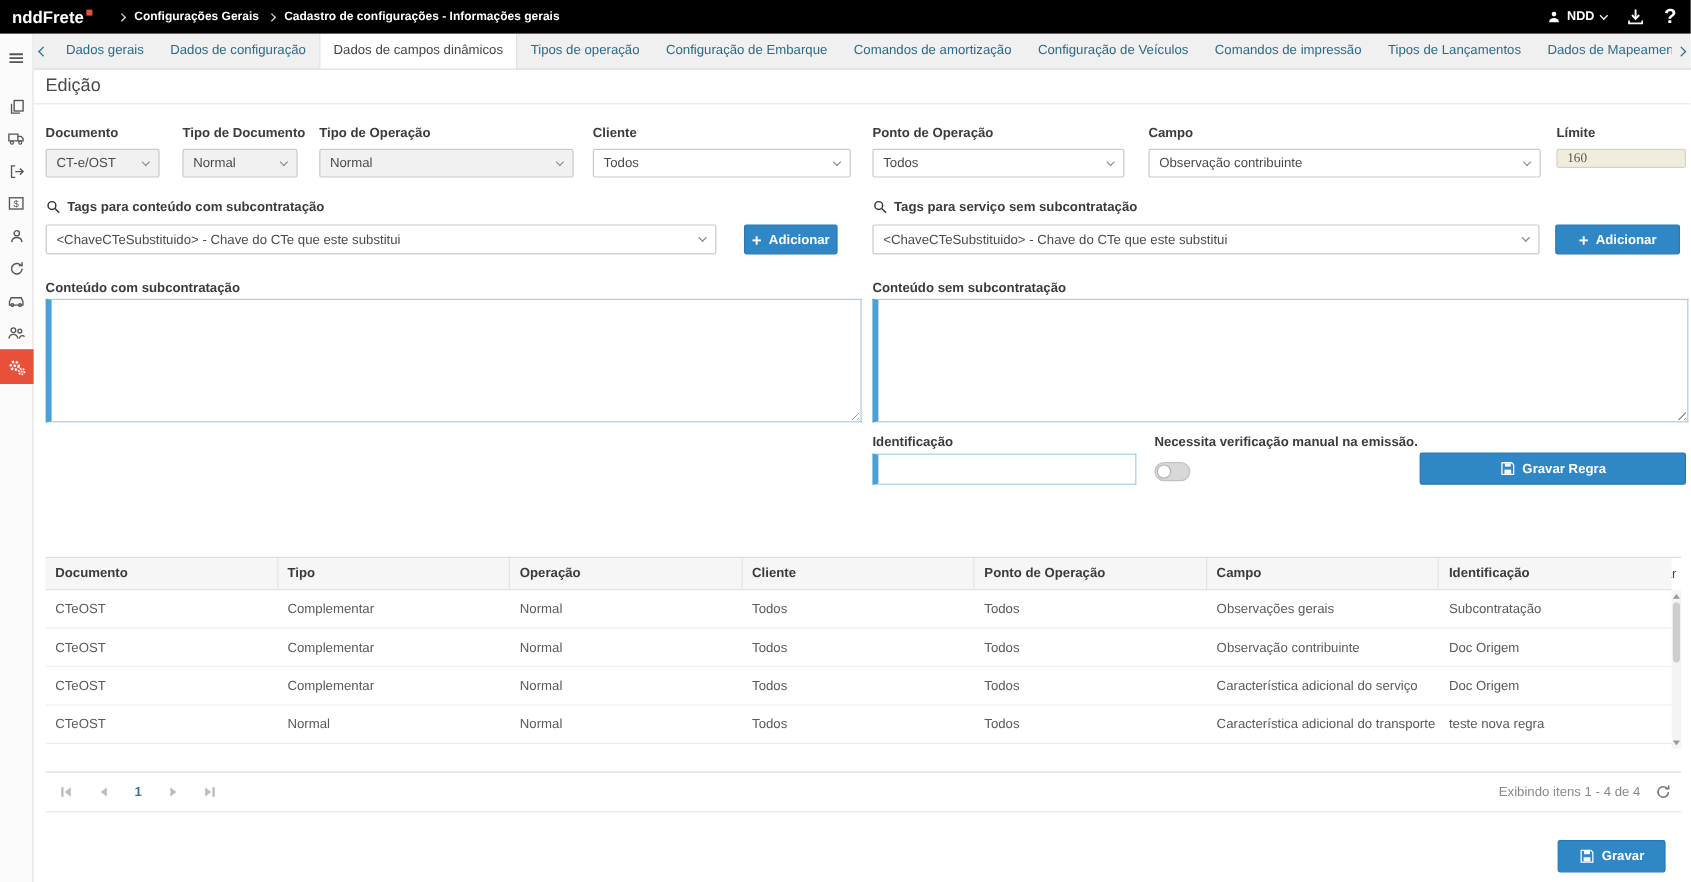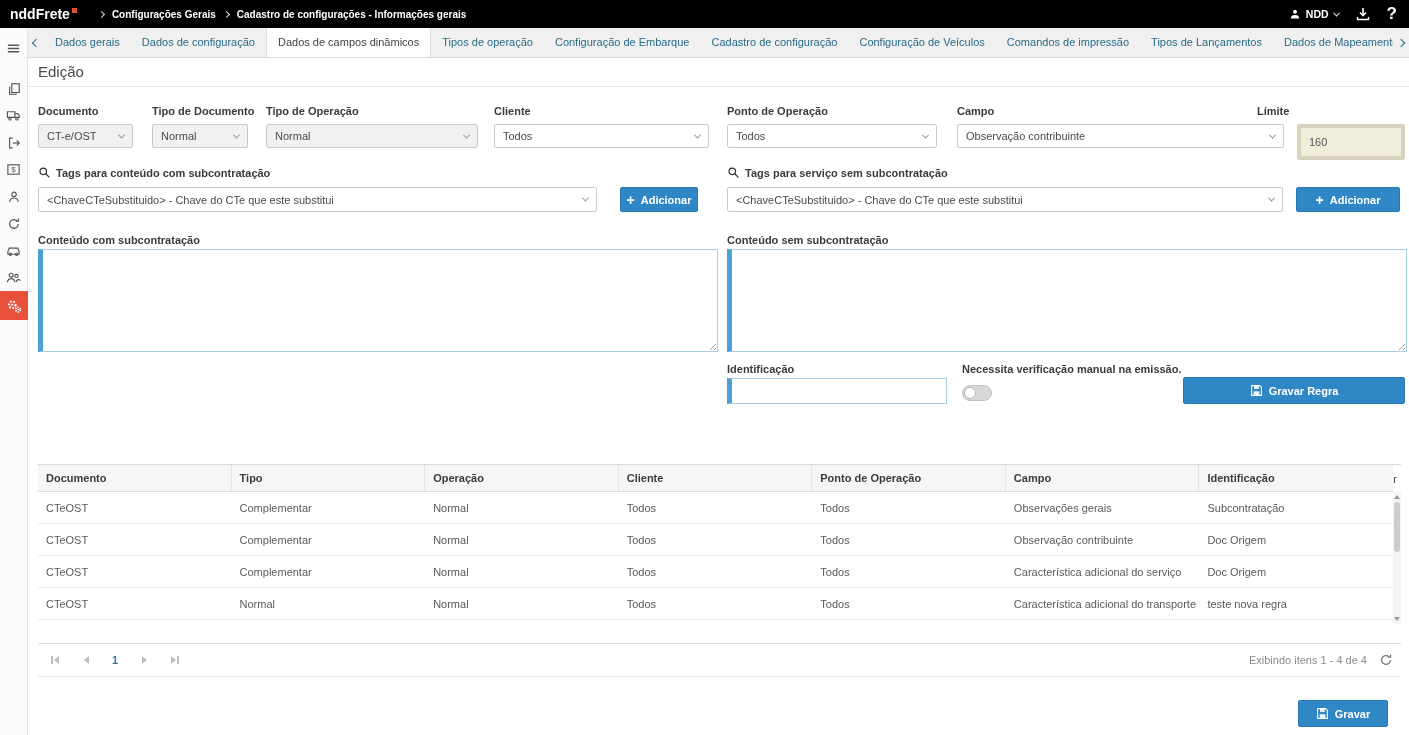--- a/index.html
+++ b/index.html
@@ -39,21 +39,21 @@
   
   .main { position:absolute; left:28px; top:58px; width:1381px; height:677px; background:#fff; }
   .section-title { position:absolute; left:10px; top:5px; font-size:15px; color:#4a4a4a; }
   .title-rule { position:absolute; left:0; right:0; top:28px; height:1px; background:#e7e7e7; }
 
   .flabel { position:absolute; font-size:11px; font-weight:700; color:#3b3b3b; white-space:nowrap; display:flex; align-items:center; gap:5px; }
   .dd { position:absolute; height:24px; border:1px solid #c9c9c9; border-radius:2px; background:#fff; display:flex; align-items:center; padding:0 20px 0 8px; font-size:11px; color:#4a4a4a; cursor:pointer; }
   .dd.muted { background:#f1f1f1; }
   .dd .dd-val { overflow:hidden; text-overflow:ellipsis; white-space:nowrap; }
   .dd .chev { position:absolute; right:8px; color:#8a8a8a; width:5px; height:5px; }
-  .tinput { position:absolute; height:36px; border:4px solid #15803d; border-radius:2px; font-size:11px; color:#555; padding:0 8px; font-family:Liberation Sans, sans-serif; }
+  .tinput { position:absolute; height:16px; border:1px solid #15803d; border-radius:2px; font-size:11px; color:#555; padding:0 8px; font-family:Liberation Serif, serif; }
   .tinput.disabled { background:#f0eddd; border-color:#d6d2bd; }
 
   .btn { position:absolute; background:#2f87c5; border:1px solid #2878b5; border-radius:2px; color:#fff; font-size:11px; font-weight:700; display:flex; align-items:center; justify-content:center; gap:6px; cursor:pointer; font-family:"Liberation Sans",sans-serif; }
   .btn .plus-glyph { font-size:14px; font-weight:700; line-height:1; }
 
   .ta-wrap { position:absolute; }
   .ta-wrap textarea { width:100%; height:100%; border:1px solid #a5cfe8; border-left:5px solid #4ba1d6; resize:none; font-family:"Liberation Sans",sans-serif; font-size:11px; color:#444; padding:4px 6px; outline:none; }
   .corner { position:absolute; right:2px; bottom:2px; width:9px; height:9px; background:repeating-linear-gradient(135deg, transparent 0 2px, #9a9a9a 2px 3px); clip-path:polygon(100% 0, 100% 100%, 0 100%); pointer-events:none; }
   .ident-input { position:absolute; height:26px; border:1px solid #a5cfe8; border-left:5px solid #4ba1d6; font-size:11px; color:#444; padding:0 6px; outline:none; font-family:"Liberation Sans",sans-serif; }
 
@@ -130,21 +130,21 @@
 <div class="tabbar">
   <div class="tab-scroll">
       <span class="chev left"></span>
     </div>
   <div class="tabs-strip">
     <div class="tab">Dados gerais</div>
     <div class="tab">Dados de configuração</div>
     <div class="tab active">Dados de campos dinâmicos</div>
     <div class="tab">Tipos de operação</div>
     <div class="tab">Configuração de Embarque</div>
-    <div class="tab">Cadastro de configuração</div>
+    <div class="tab">Comandos de amortização</div>
     <div class="tab">Configuração de Veículos</div>
     <div class="tab">Comandos de impressão</div>
     <div class="tab">Tipos de Lançamentos</div>
     <div class="tab">Dados de Mapeamento</div>
 
   </div>
   <div class="tab-scroll">
       <span class="chev right"></span>
     </div>
 </div>
@@ -252,21 +252,21 @@
     <span class="dd-val">Todos</span>
     <span class="chev down"></span>
   </div>
 
   <div class="flabel" style="left:929px; top:47px;">Campo</div>
   <div class="dd" style="left:929px; top:66px; width:327px;">
     <span class="dd-val">Observação contribuinte</span>
     <span class="chev down"></span>
   </div>
 
-  <div class="flabel" style="left:1229px; top:47px;">Límite</div>
+  <div class="flabel" style="left:1269px; top:47px;">Límite</div>
   <input class="tinput disabled" style="left: 1269px; top: 66px; width: 108px;" readonly="" value="160">
 
   <div class="flabel" style="left:10px; top:108px;">
     <svg viewBox="0 0 16 16" width="13" height="13">
         <circle cx="6.5" cy="6.5" r="4" fill="none" stroke="#333" stroke-width="1.5"></circle>
         <path d="M9.6 9.6L14 14" stroke="#333" stroke-width="1.5"></path>
       </svg>
     <span>Tags para conteúdo com subcontratação</span>
   </div>
   <div class="dd" style="left:10px; top:129px; width:559px; height:25px;">

